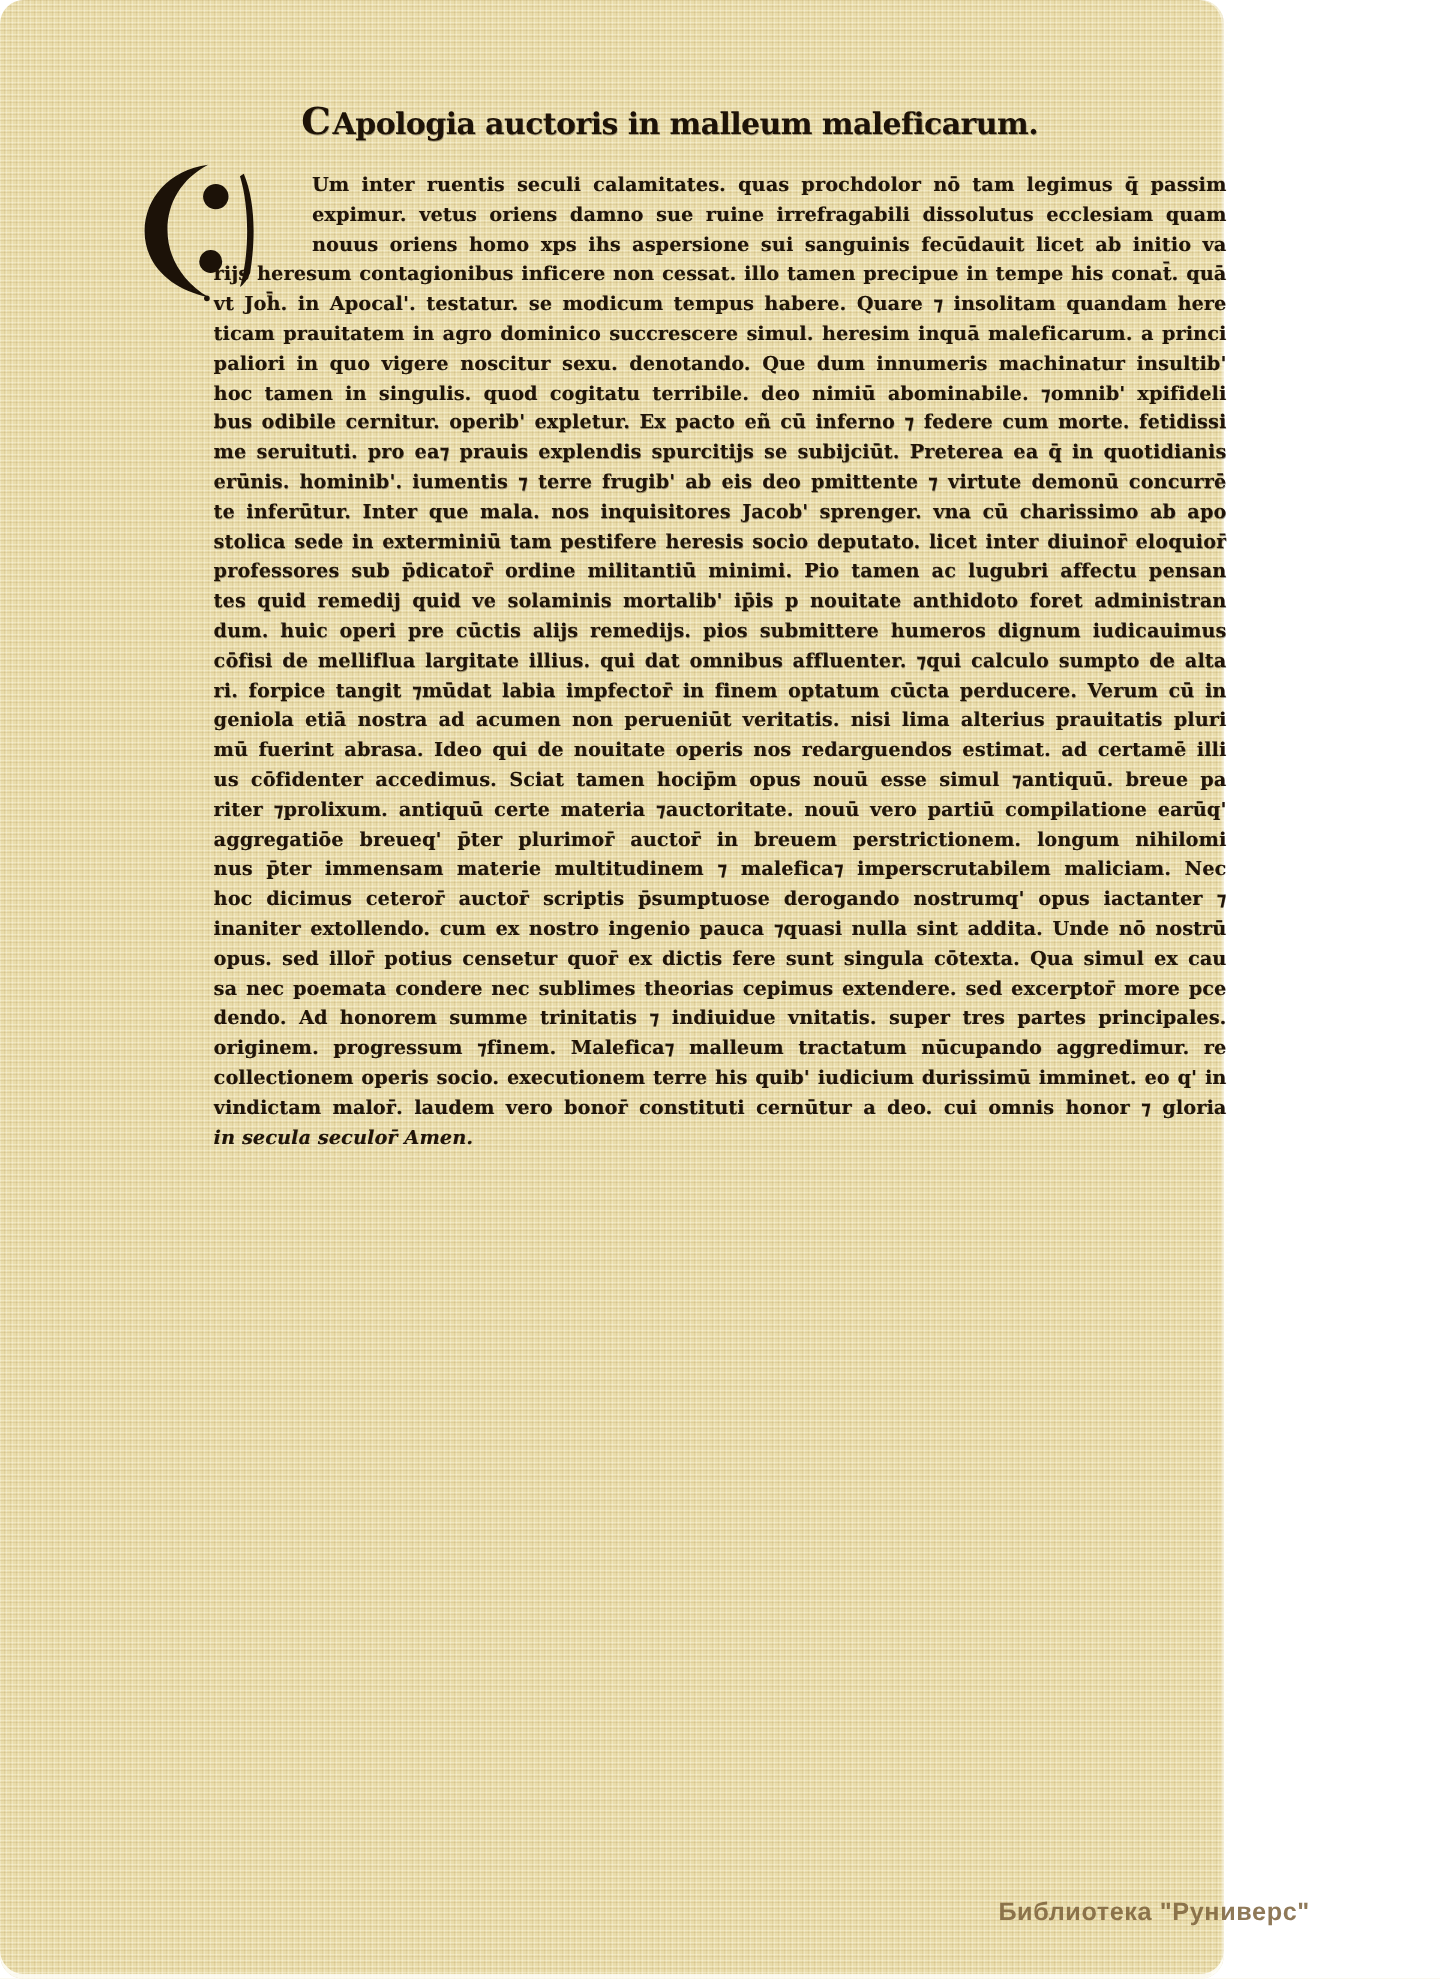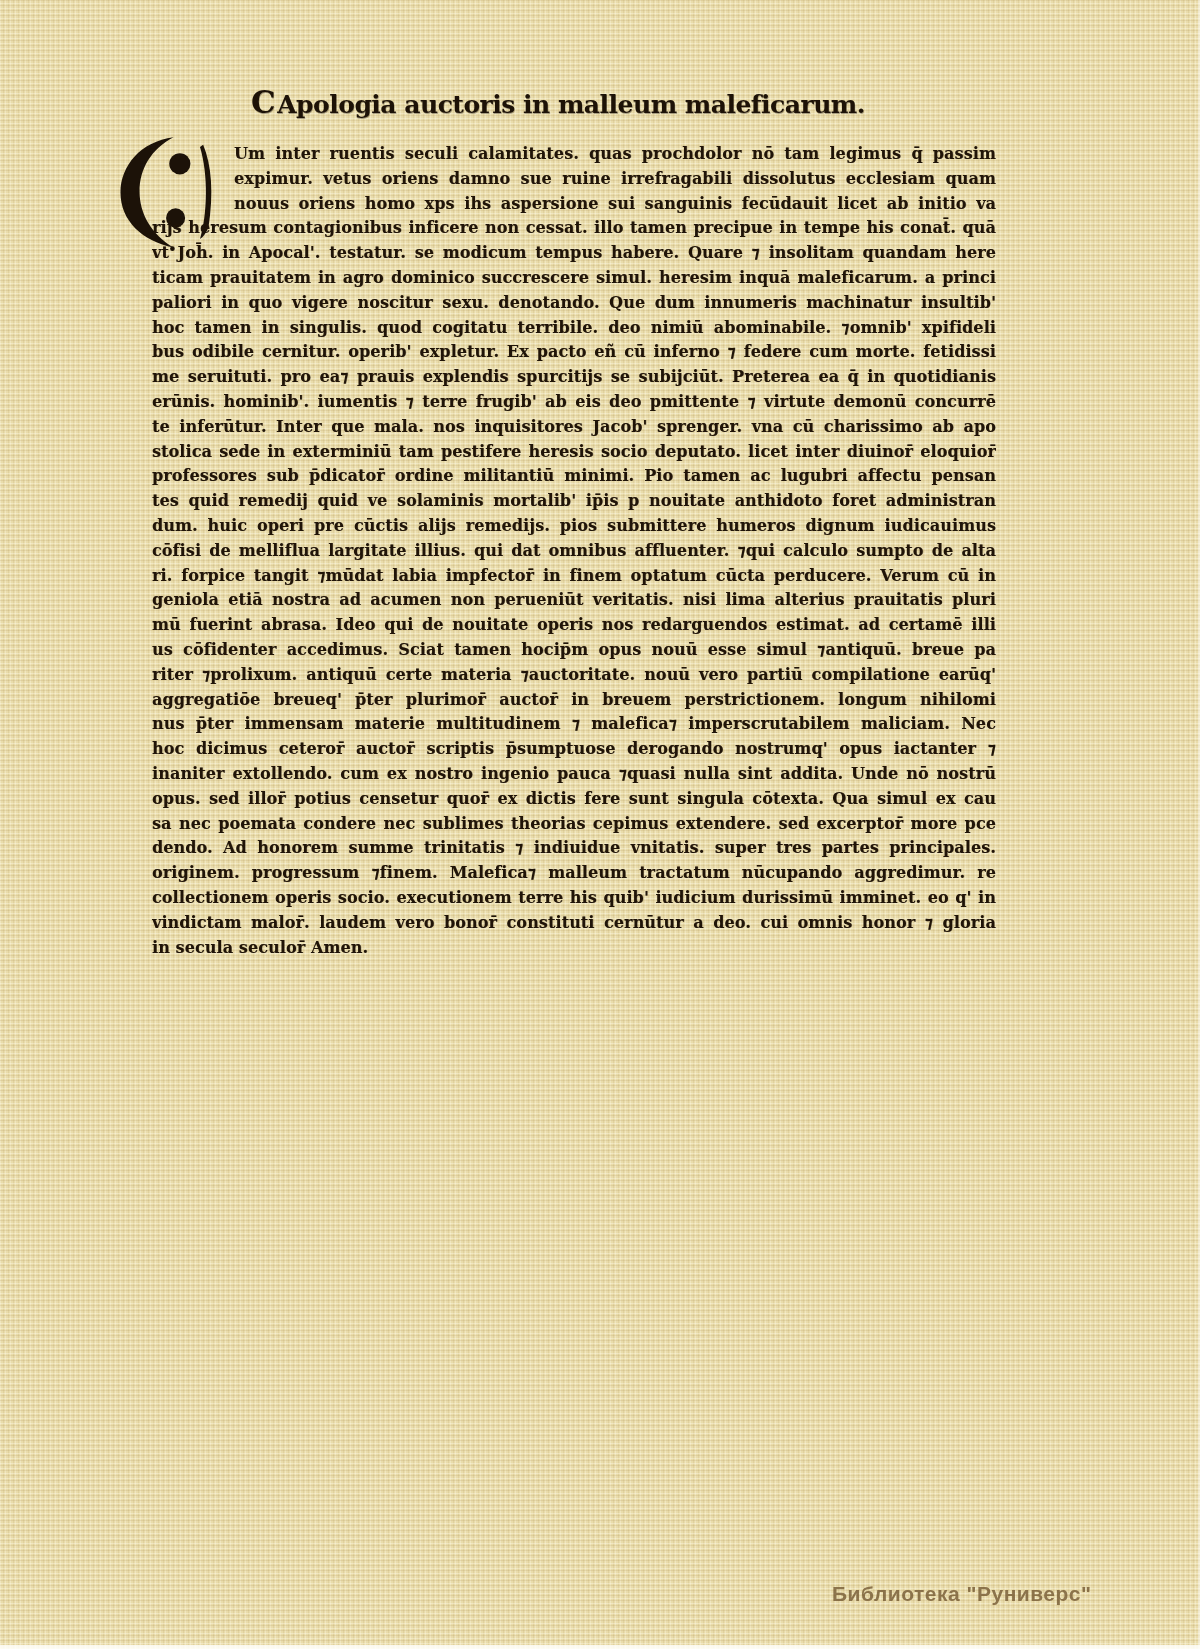--- a/index.html
+++ b/index.html
@@ -2,55 +2,57 @@
 <html><head>
 <meta charset="utf-8">
 <style>
   html,body{margin:0;padding:0;}
   body{
     width:1200px;height:1649px;
     font-family:"DejaVu Serif","DejaVu Sans",serif;
     overflow:hidden;
   }
   .page{
-    position:relative;width:1200px;height:1649px;
+    position:relative;width:1020px;height:1649px;
     background-color:#e9dcab;
     background-image:
       repeating-linear-gradient(0deg,  rgba(255,252,235,.35) 0 1px, rgba(0,0,0,0) 1px 3px, rgba(158,126,62,.14) 3px 4px, rgba(0,0,0,0) 4px 5px),
       repeating-linear-gradient(90deg, rgba(255,252,235,.30) 0 1px, rgba(0,0,0,0) 1px 3px, rgba(158,126,62,.12) 3px 4px, rgba(0,0,0,0) 4px 5px);
     box-shadow:inset 0 -4px 0 rgba(255,255,252,.85), inset -2px 0 0 rgba(255,255,252,.5);
+    border-radius:20px;
   }
   .title{
     position:absolute;left:120px;top:84px;width:876px;
     text-align:center;
     font-weight:bold;font-size:25px;letter-spacing:-0.5px;
     color:#1d1207;
     text-shadow:0.5px 0.5px 0 rgba(29,18,7,.35);
     white-space:nowrap;
   }
   .title .pmark{font-size:31px;margin-right:2px;}
   .textblock{
     position:absolute;left:120px;top:142px;width:876px;
     color:#201408;
+    padding-left:26px;
   }
   .dropcap{
     position:absolute;left:-8px;top:-8px;width:106px;height:118px;
     display:block;
   }
   .lines{position:relative;}
   .line{
     height:24.8px;line-height:24.8px;overflow:hidden;
     font-size:16px;font-weight:bold;letter-spacing:0.1px;
     text-align:justify;text-align-last:justify;
     text-shadow:0.4px 0.4px 0 rgba(32,20,8,.4);
     white-space:normal;
     margin-left:32px;
   }
   .line:nth-child(-n+3){margin-left:114px;}
-  .line:last-child{text-align:right;text-align-last:left;}
+  .line:last-child{text-align:right;text-align-last:left;font-style:italic;}
   .watermark{
     position:absolute;left:832px;top:1582px;
     font-family:"Liberation Sans","DejaVu Sans",sans-serif;
     font-weight:bold;font-size:21px;letter-spacing:0.5px;
     color:rgba(118,92,53,.82);
     white-space:nowrap;
   }
 </style>
 </head>
 <body>

